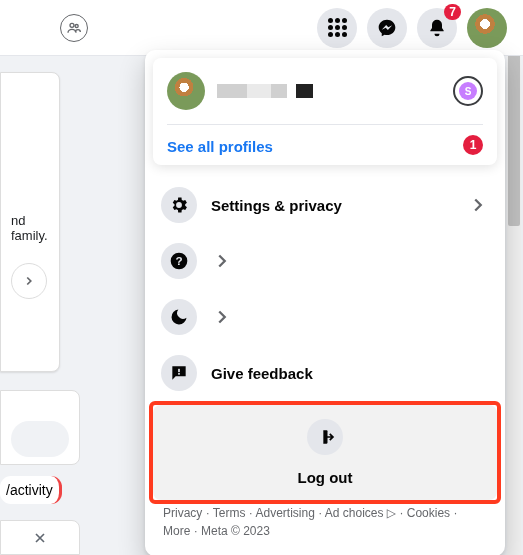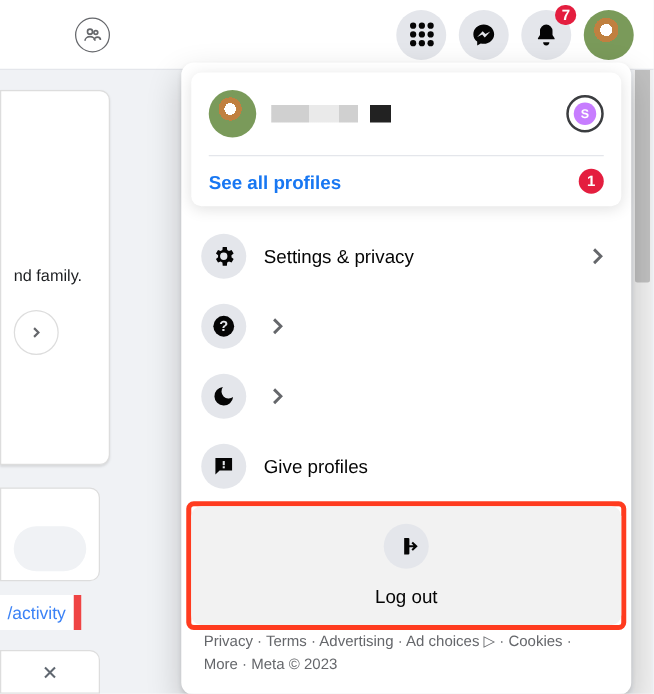--- a/index.html
+++ b/index.html
@@ -43,40 +43,40 @@
   .bell-badge{
     position:absolute; top:-4px; right:-4px; background:#e41e3f; color:#fff;
     font-size:12px; font-weight:700; border-radius:10px; padding:0 5px; line-height:16px;
   }
   .avatar-sm{
     width:40px;height:40px;border-radius:50%;
     background: radial-gradient(circle at 45% 40%, #fff 0 15%, #c08040 15% 30%, #7a9a5a 30% 100%);
     cursor:pointer;
   }
   .left-card{
-    position:absolute; left:0; top:72px; width:88px; height:300px;
+    position:absolute; left:0; top:72px; width:60px; height:300px;
     background:#fff; border:1px solid #ddd; border-radius:0 8px 8px 0;
     box-shadow:0 1px 2px rgba(0,0,0,.1);
     padding:10px;
   }
   .left-card .txt{ font-size:13px; color:#1c1e21; margin-top:130px;}
   .circle-arrow{
     width:36px;height:36px;border:1px solid #ddd;border-radius:50%;
     display:flex;align-items:center;justify-content:center;
     margin-top:20px; cursor:pointer; color:#65676b;
   }
   .left-card2{
     position:absolute; left:0; top:390px; width:80px; height:75px;
     background:#fff; border:1px solid #ddd; border-radius:0 8px 8px 0;
     padding:10px;
   }
   .pill{ background:#f0f2f5; height:36px; border-radius:18px; margin-top:20px;}
   .activity-link{
-    position:absolute; left:0; top:476px; font-size:14px; color:#3b82f6;
-    padding:6px; background:#fff; border-right:6px solid #ef4444;
+    position:absolute; left:0; top:476px; font-size:14px; color:#000000;
+    padding:6px; background:#fff; border-right:3px solid #ef4444;border-radius:11px;
   }
   .left-card3{
     position:absolute; left:0; top:520px; width:80px; height:35px;
     background:#fff; border:1px solid #ddd; border-radius:0 8px 0 0;
     display:flex;align-items:center;justify-content:center;
   }
 
   .dropdown{
     position:absolute; top:50px; right:18px; width:360px;
     background:#fff; border-radius:10px;
@@ -113,21 +113,21 @@
   .red-badge{ width:20px;height:20px;border-radius:50%;background:#e41e3f;color:#fff;font-size:12px;font-weight:700;display:flex;align-items:center;justify-content:center;}
 
   .menu-item{
     display:flex; align-items:center; gap:14px;
     padding:10px 8px; border-radius:8px; cursor:pointer;
   }
   .mi-icon{
     width:36px;height:36px;border-radius:50%;background:#e4e6eb;
     display:flex;align-items:center;justify-content:center;color:#050505;
   }
-  .mi-label{ font-size:15px; font-weight:400; color:#050505; flex:1;}
+  .mi-label{ font-size:15px; font-weight:700; color:#050505; flex:1;}
   .chev{ color:#65676b;}
 
   .logout-highlight{
     border:4px solid #ff3b1f; border-radius:6px;
     margin:0 -4px; padding:0;
   }
   .logout-highlight .menu-item{ background:#f2f2f2; padding:14px 10px;flex-direction:column;}
 
   .footer{
     font-size:12px; color:#65676b; padding:0 10px 8px; line-height:1.5;
@@ -249,21 +249,21 @@
   </div>
 
   <div class="menu-item">
     <div class="mi-icon">
       <svg width="20" height="20" viewBox="0 0 24 24" fill="#050505">
           <path d="M4 4h16v12H8l-4 4V4z"></path>
           <rect x="11" y="7" width="2" height="4" fill="#e4e6eb"></rect>
           <rect x="11" y="12" width="2" height="2" fill="#e4e6eb"></rect>
         </svg>
     </div>
-    <div class="mi-label">Give profiles</div>
+    <div class="mi-label">Give feedback</div>
   </div>
 
   <div class="logout-highlight">
     <div class="menu-item">
       <div class="mi-icon">
         <svg width="20" height="20" viewBox="0 0 24 24" fill="#050505">
             <path d="M10 4h4a1 1 0 0 1 1 1v14a1 1 0 0 1-1 1h-4V4z"></path>
             <path d="M14 11h5l-2-2 1.4-1.4L23 12l-4.6 4.4L17 15l2-2h-5v-2z"></path>
           </svg>
       </div>

